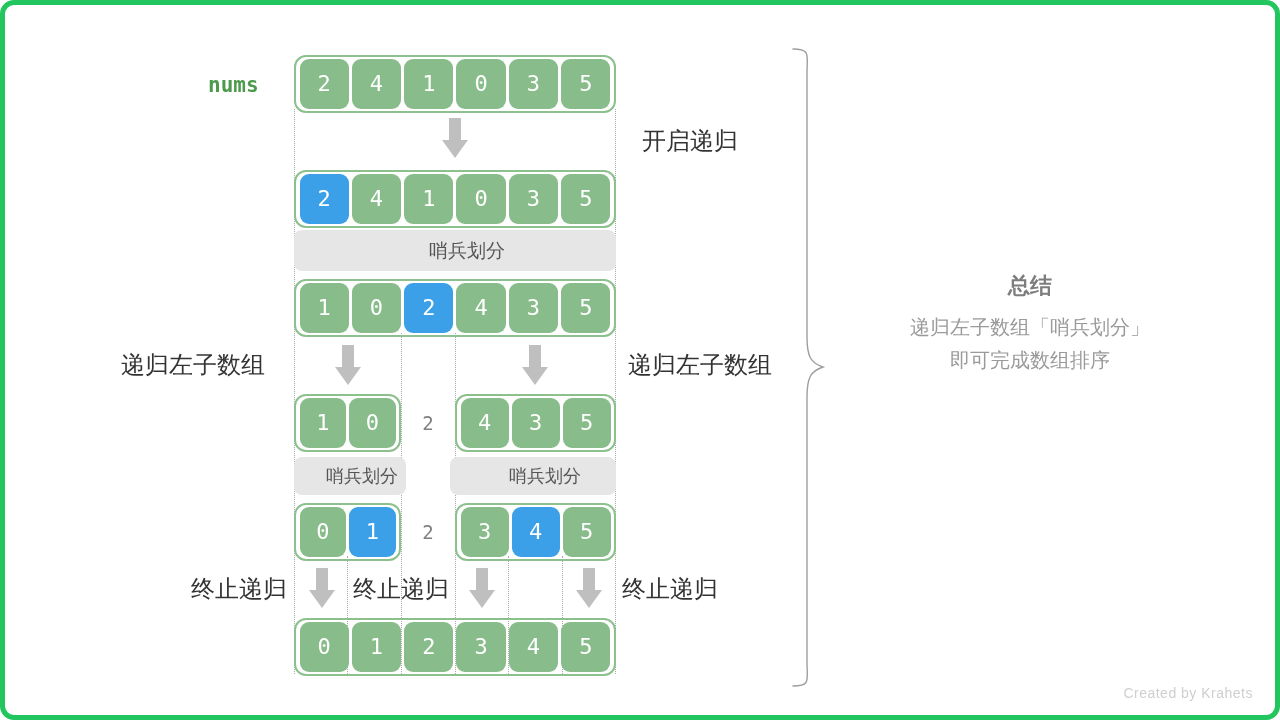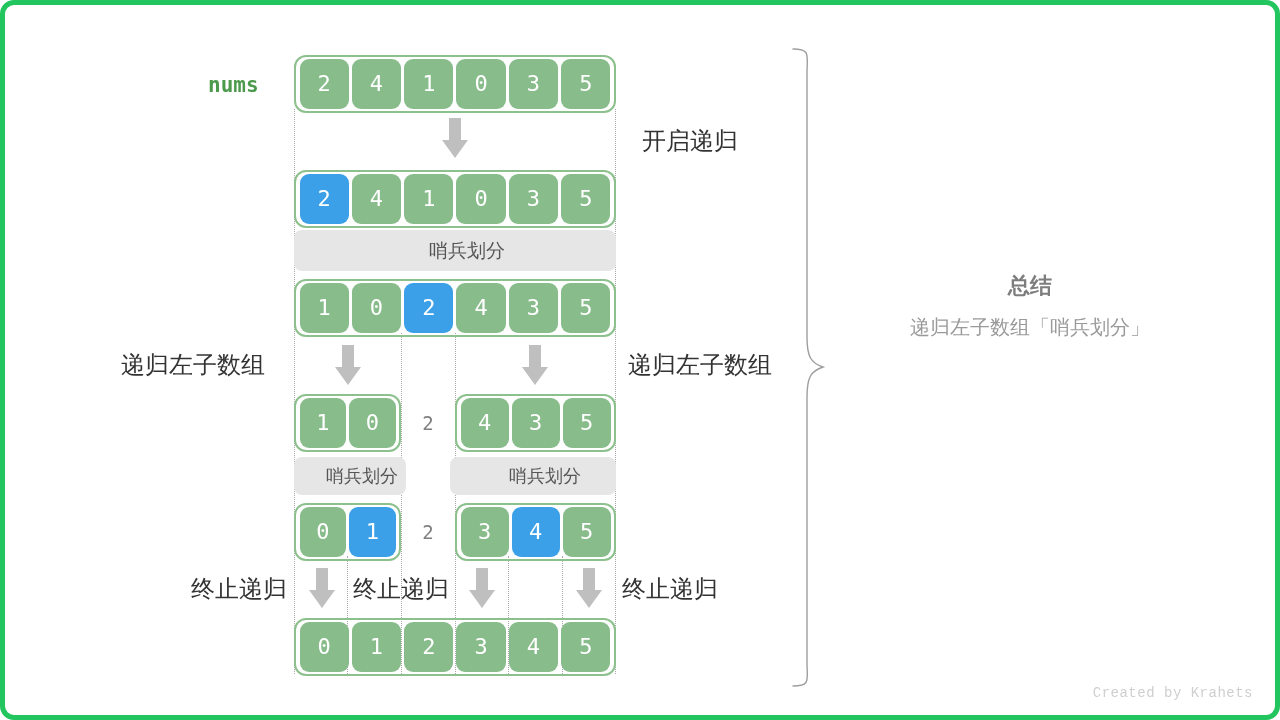--- a/index.html
+++ b/index.html
@@ -149,21 +149,21 @@
     line-height: 1.62;
     color: #9a9a9a;
   }
 
   
   .credit {
     position: absolute;
     right: 22px;
     bottom: 14px;
     color: #cfcfcf;
-    font-family: Liberation Mono, monospace;
+    font-family: Liberation Sans, sans-serif;
     font-size: 14px;
     letter-spacing: 0.5px;
     text-align: center;
   }
 
   .brace { position: absolute; }
 </style>
 </head>
 <body>
 
@@ -276,17 +276,18 @@
   </div>
 
   <svg class="brace" style="left:780px; top:40px;" width="44" height="645" viewBox="0 0 44 645">
     <path d="M8 4 C 26 4, 22 10, 22 28 L 22 292 C 22 312, 26 318, 38 322
              C 26 326, 22 332, 22 352 L 22 617 C 22 635, 26 641, 8 641" fill="none" stroke="#9e9e9e" stroke-width="1.4" stroke-linecap="round"></path>
   </svg>
 
   <div class="summary" style="left:845px; top:268px; width:360px;">
     <div class="summary-title">总结</div>
     <div class="summary-line">递归左子数组「哨兵划分」</div>
+    <div class="summary-line">即可完成数组排序</div>
   </div>
 
   <div class="credit">Created by Krahets</div>
 
 </div>
 
 </body></html>

